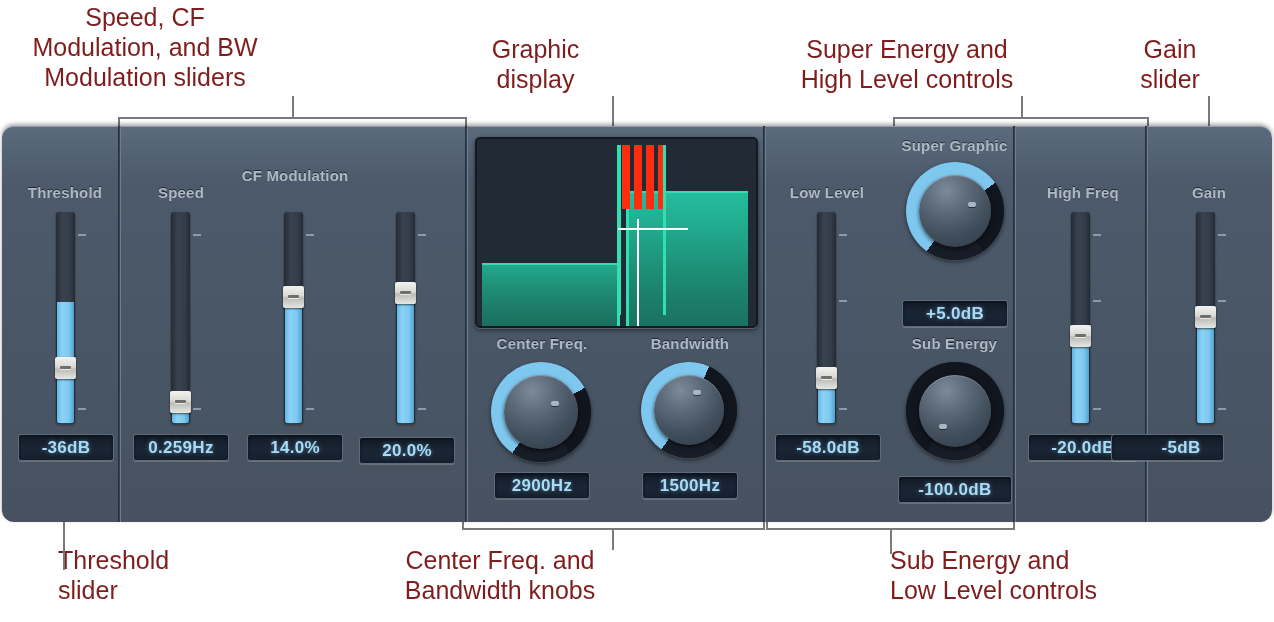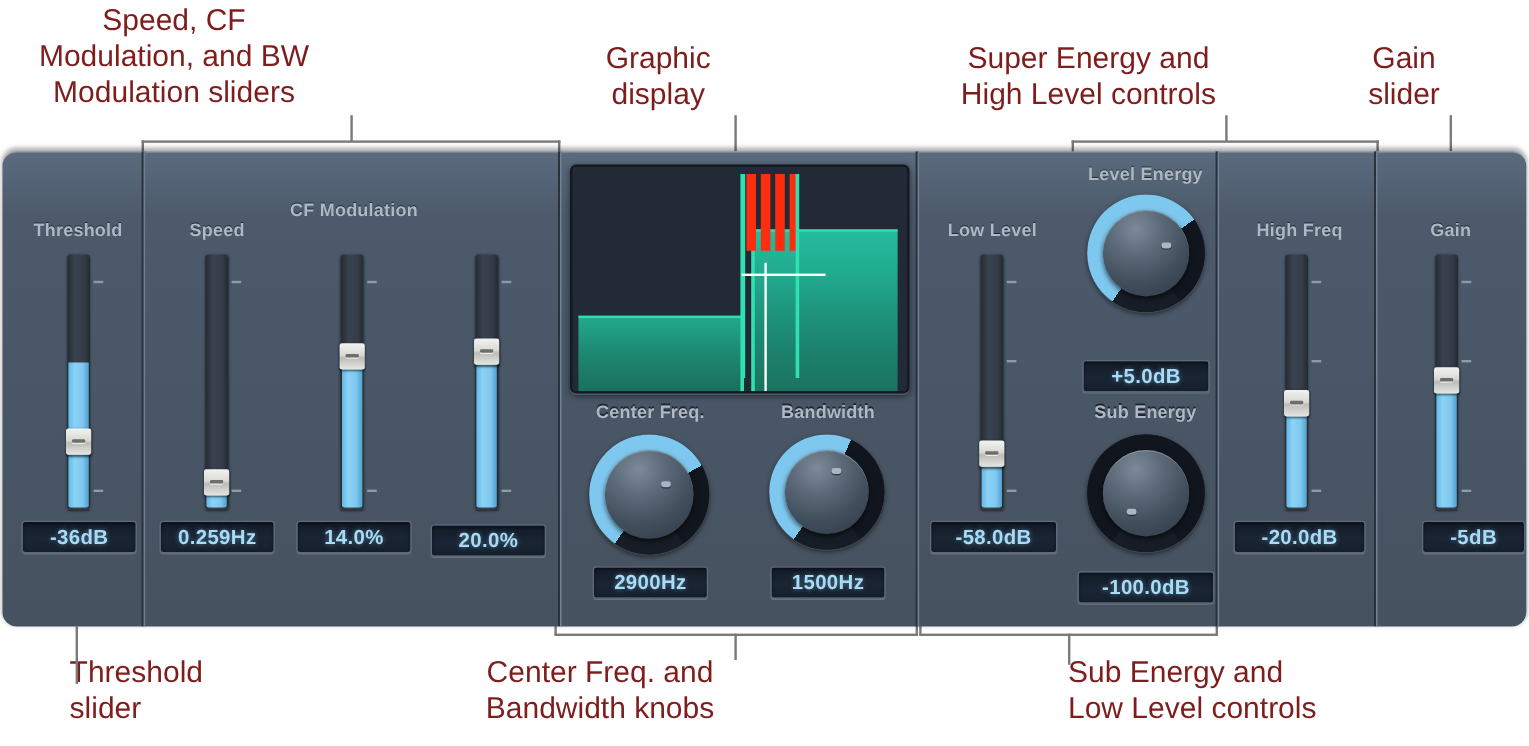--- a/index.html
+++ b/index.html
@@ -105,21 +105,21 @@
 <body>
 
 <div class="anno" style="left:0px;top:2px;width:290px;">Speed, CF
 Modulation, and BW
 Modulation sliders</div>
 <div class="leader v" style="left:292px;top:96px;height:22px;"></div>
 <div class="leader h" style="left:118px;top:117px;width:349px;"></div>
 <div class="leader v" style="left:118px;top:117px;height:10px;"></div>
 <div class="leader v" style="left:465px;top:117px;height:10px;"></div>
 
-<div class="anno" style="left:476px;top:34px;width:145px;">Graphic
+<div class="anno" style="left:463px;top:34px;width:145px;">Graphic
 display</div>
 <div class="leader v" style="left:612px;top:96px;height:30px;"></div>
 
 <div class="anno" style="left:752px;top:34px;width:310px;">Super Energy and
 High Level controls</div>
 <div class="leader v" style="left:1021px;top:96px;height:22px;"></div>
 <div class="leader h" style="left:893px;top:117px;width:256px;"></div>
 <div class="leader v" style="left:893px;top:117px;height:10px;"></div>
 <div class="leader v" style="left:1147px;top:117px;height:10px;"></div>
 
@@ -243,21 +243,21 @@
     <div class="track">
       <div class="fill" style="height:18%;"></div>
     </div>
     <div class="thumb" style="top:155px;"></div>
     <div class="tick" style="top:22px;"></div>
     <div class="tick" style="top:88px;"></div>
     <div class="tick" style="top:196px;"></div>
   </div>
   <div class="valbox" style="left:773px;top:308px;width:104px;">-58.0dB</div>
 
-  <div class="ctl-label" style="left:880px;top:11px;width:145px;">Level Energy</div>
+  <div class="ctl-label" style="left:880px;top:11px;width:145px;">Super Graphic</div>
   <div class="knob" style="left:904px;top:36px;width:98px;height:98px;">
     <div class="ring"></div>
     <div class="arc" style="background:conic-gradient(from 215deg,#7ec8ef 0deg,#7ec8ef 200deg,#11161e 200deg,#11161e 290deg,#171d26 290deg);"></div>
     <div class="cap" style="left:13px;top:13px;width:72px;height:72px;"></div>
     <div class="dot" style="left:62px;top:40px;"></div>
   </div>
   <div class="valbox" style="left:900px;top:155px;width:104px;margin-top:19px;">+5.0dB</div>
 
   <div class="ctl-label" style="left:880px;top:209px;width:145px;">Sub Energy</div>
   <div class="knob" style="left:904px;top:236px;width:98px;height:98px;">
@@ -283,15 +283,15 @@
   <div class="ctl-label" style="left:1152px;top:58px;width:110px;">Gain</div>
   <div class="slider" style="left:1194px;top:86px;width:30px;height:212px;">
     <div class="track">
       <div class="fill" style="height:47%;"></div>
     </div>
     <div class="thumb" style="top:94px;"></div>
     <div class="tick" style="top:22px;"></div>
     <div class="tick" style="top:88px;"></div>
     <div class="tick" style="top:196px;"></div>
   </div>
-  <div class="valbox" style="left:1183px;top:308px;width:84px;">-5dB</div>
+  <div class="valbox" style="left:1109px;top:308px;width:84px;padding-left:27px;">-5dB</div>
 
 </div>
 
 </body></html>

